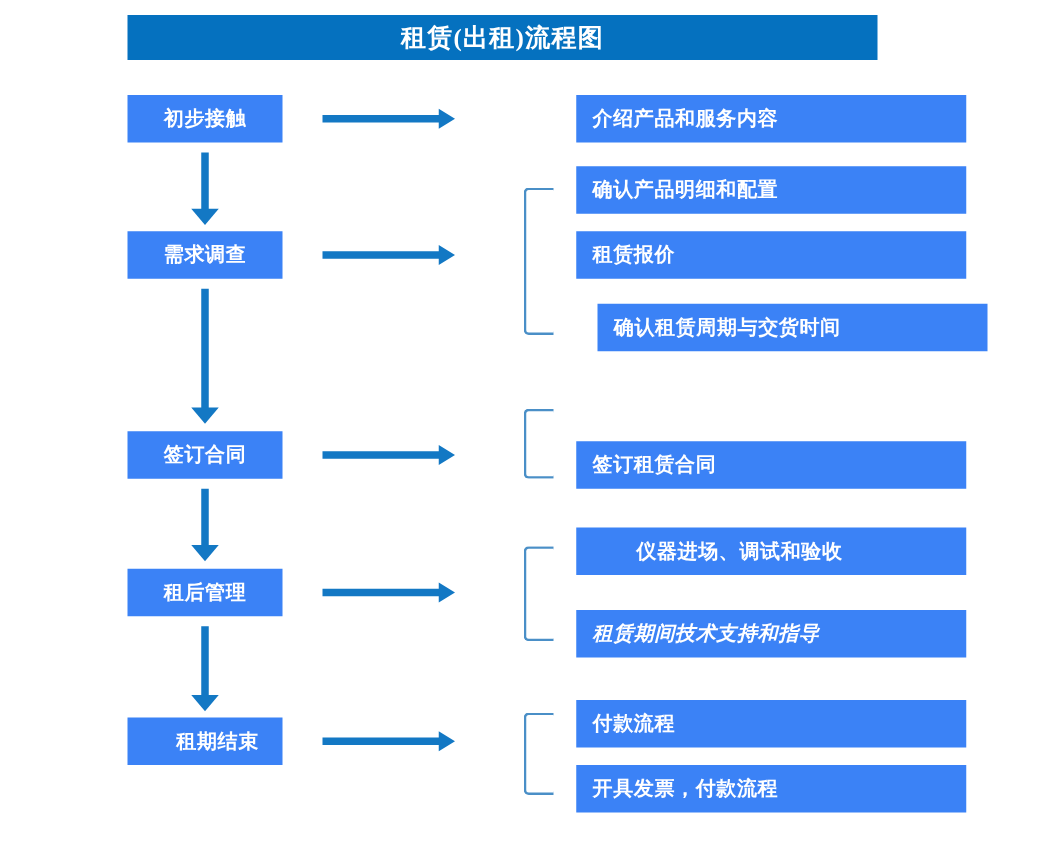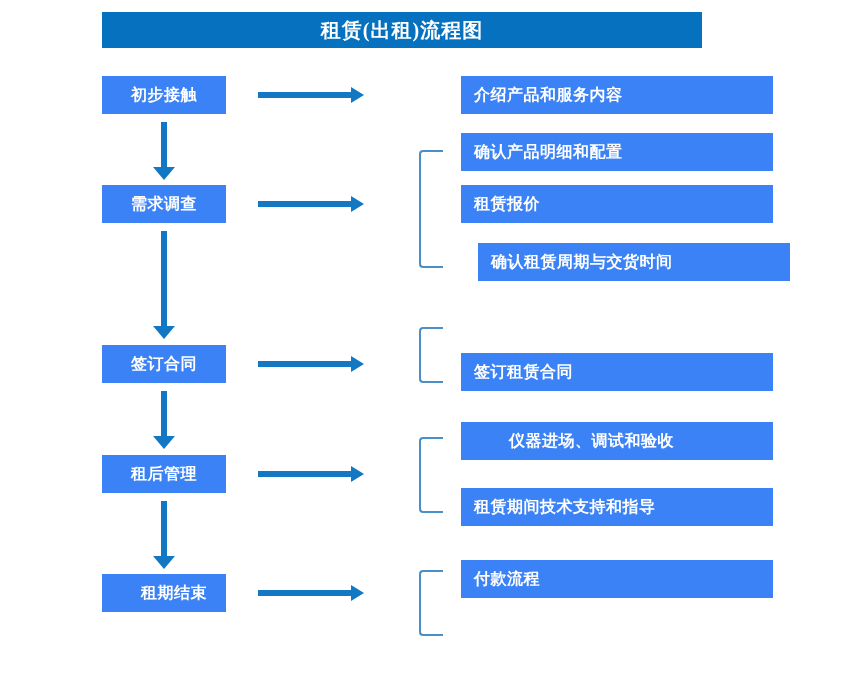--- a/index.html
+++ b/index.html
@@ -195,18 +195,19 @@
 
   <div class="node-box detail-box" style="top:185px;font-family:Liberation Mono, monospace;">租赁报价</div>
 
   <div class="node-box detail-box" style="top:243px;margin-left:17px;">确认租赁周期与交货时间</div>
 
   <div class="node-box detail-box" style="top:312px;margin-top:41px;">签订租赁合同</div>
 
 
   <div class="node-box detail-box" style="top:422px;padding-left:48px;">仪器进场、调试和验收</div>
 
-  <div class="node-box detail-box" style="top:488px;">租赁期间技术支持和指导</div>
+  <div class="node-box detail-box" style="top:488px;font-style:italic;">租赁期间技术支持和指导</div>
 
   <div class="node-box detail-box" style="top:560px;">付款流程</div>
 
+  <div class="node-box detail-box" style="top:612px;">开具发票，付款流程</div>
 
 </div>
 
 </body></html>

